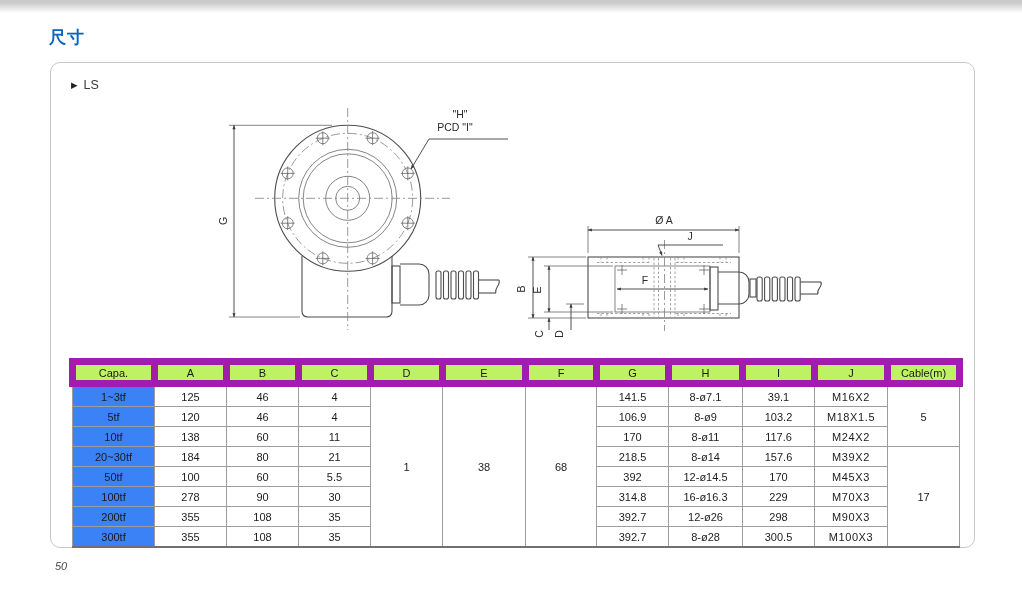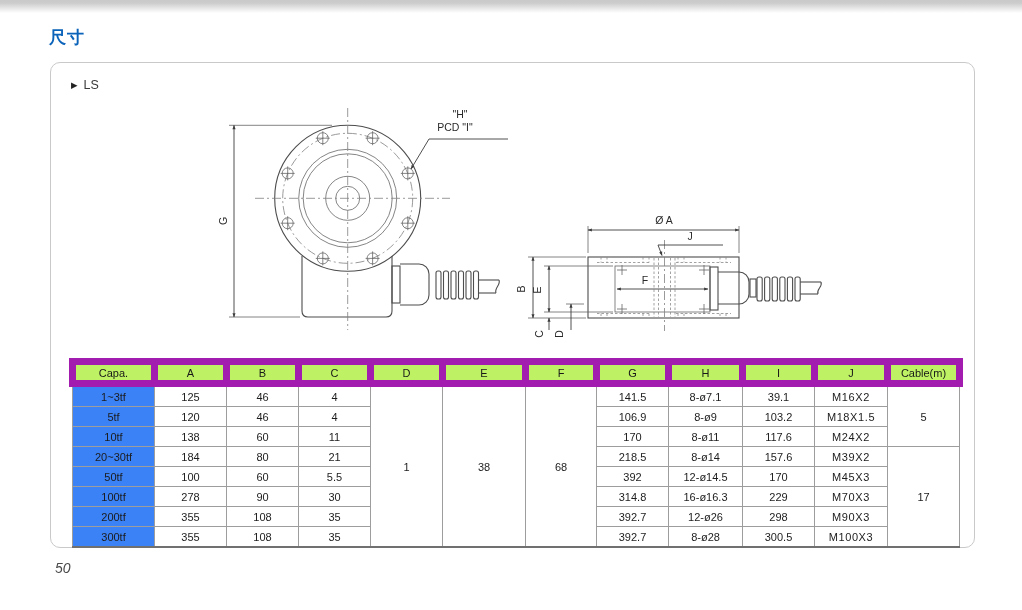--- a/index.html
+++ b/index.html
@@ -18,21 +18,21 @@
   
   table.dims{position:absolute;left:18px;top:295px;border-collapse:collapse;table-layout:fixed;
         font-size:11px;color:#1c1c1c;text-align:center;
         border:1.5px solid #707070;border-top-width:2px;border-bottom-width:2px;}
   table.dims th{background:#bef264;border:7px solid #a21caf;font-weight:400;height:15px;
         padding:0 2px;color:#181818;}
   table.dims td{background:#ffffff;border:1px solid #9d9d9d;height:19px;padding:0 2px;}
   table.dims td.capa{background:#3b82f6;}
   table.dims td.jcol{letter-spacing:0.6px;}
 
-  .page-number{position:absolute;left:55px;top:560px;font-size:14px;font-style:italic;color:#4a4a4a;}
+  .page-number{position:absolute;left:55px;top:560px;font-size:11px;font-style:italic;color:#4a4a4a;}
 
   
   .ln{stroke:#4d4d4d;stroke-width:1.1;fill:none;}
   .thin{stroke:#666;stroke-width:0.8;fill:none;}
   .hid{stroke:#8a8a8a;stroke-width:0.8;fill:none;stroke-dasharray:2.5 2;}
   .cl{stroke:#808080;stroke-width:0.8;fill:none;stroke-dasharray:9 3 2 3;}
   .dim-line{stroke:#3c3c3c;stroke-width:0.9;fill:none;}
   .dtx{font-family:"Liberation Sans",sans-serif;font-size:10.5px;fill:#2a2a2a;}
 </style>
 </head>

